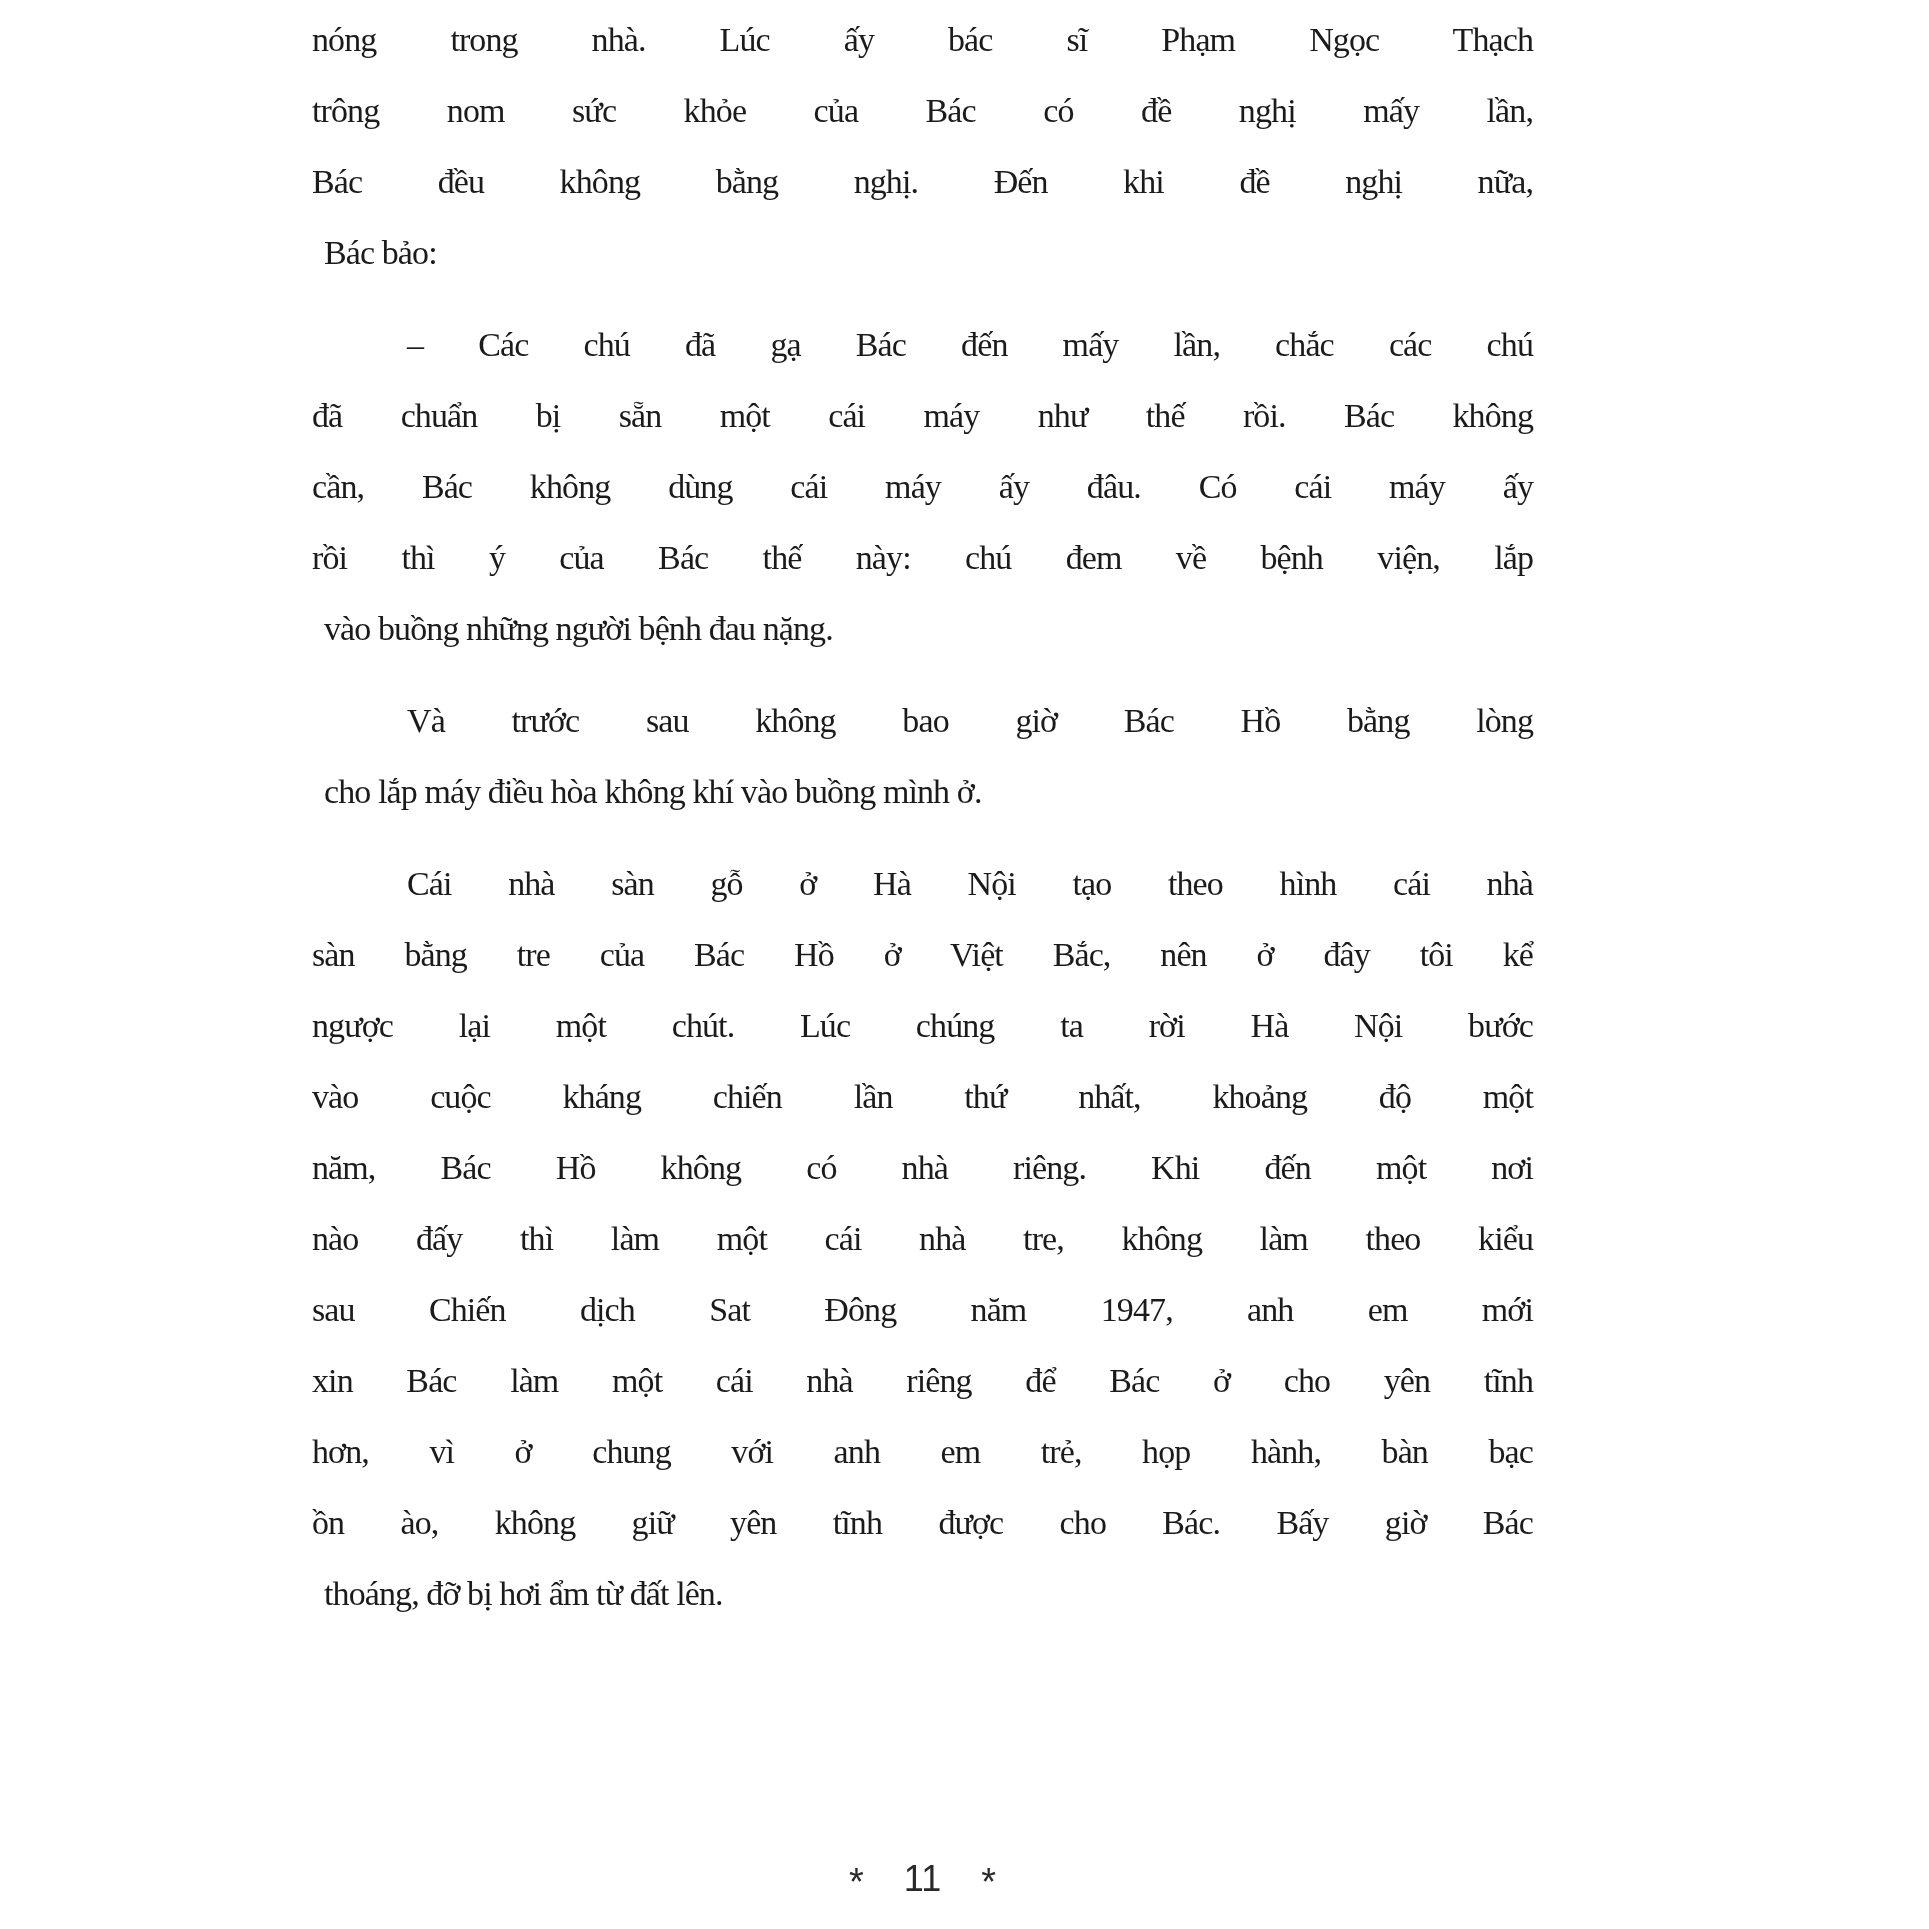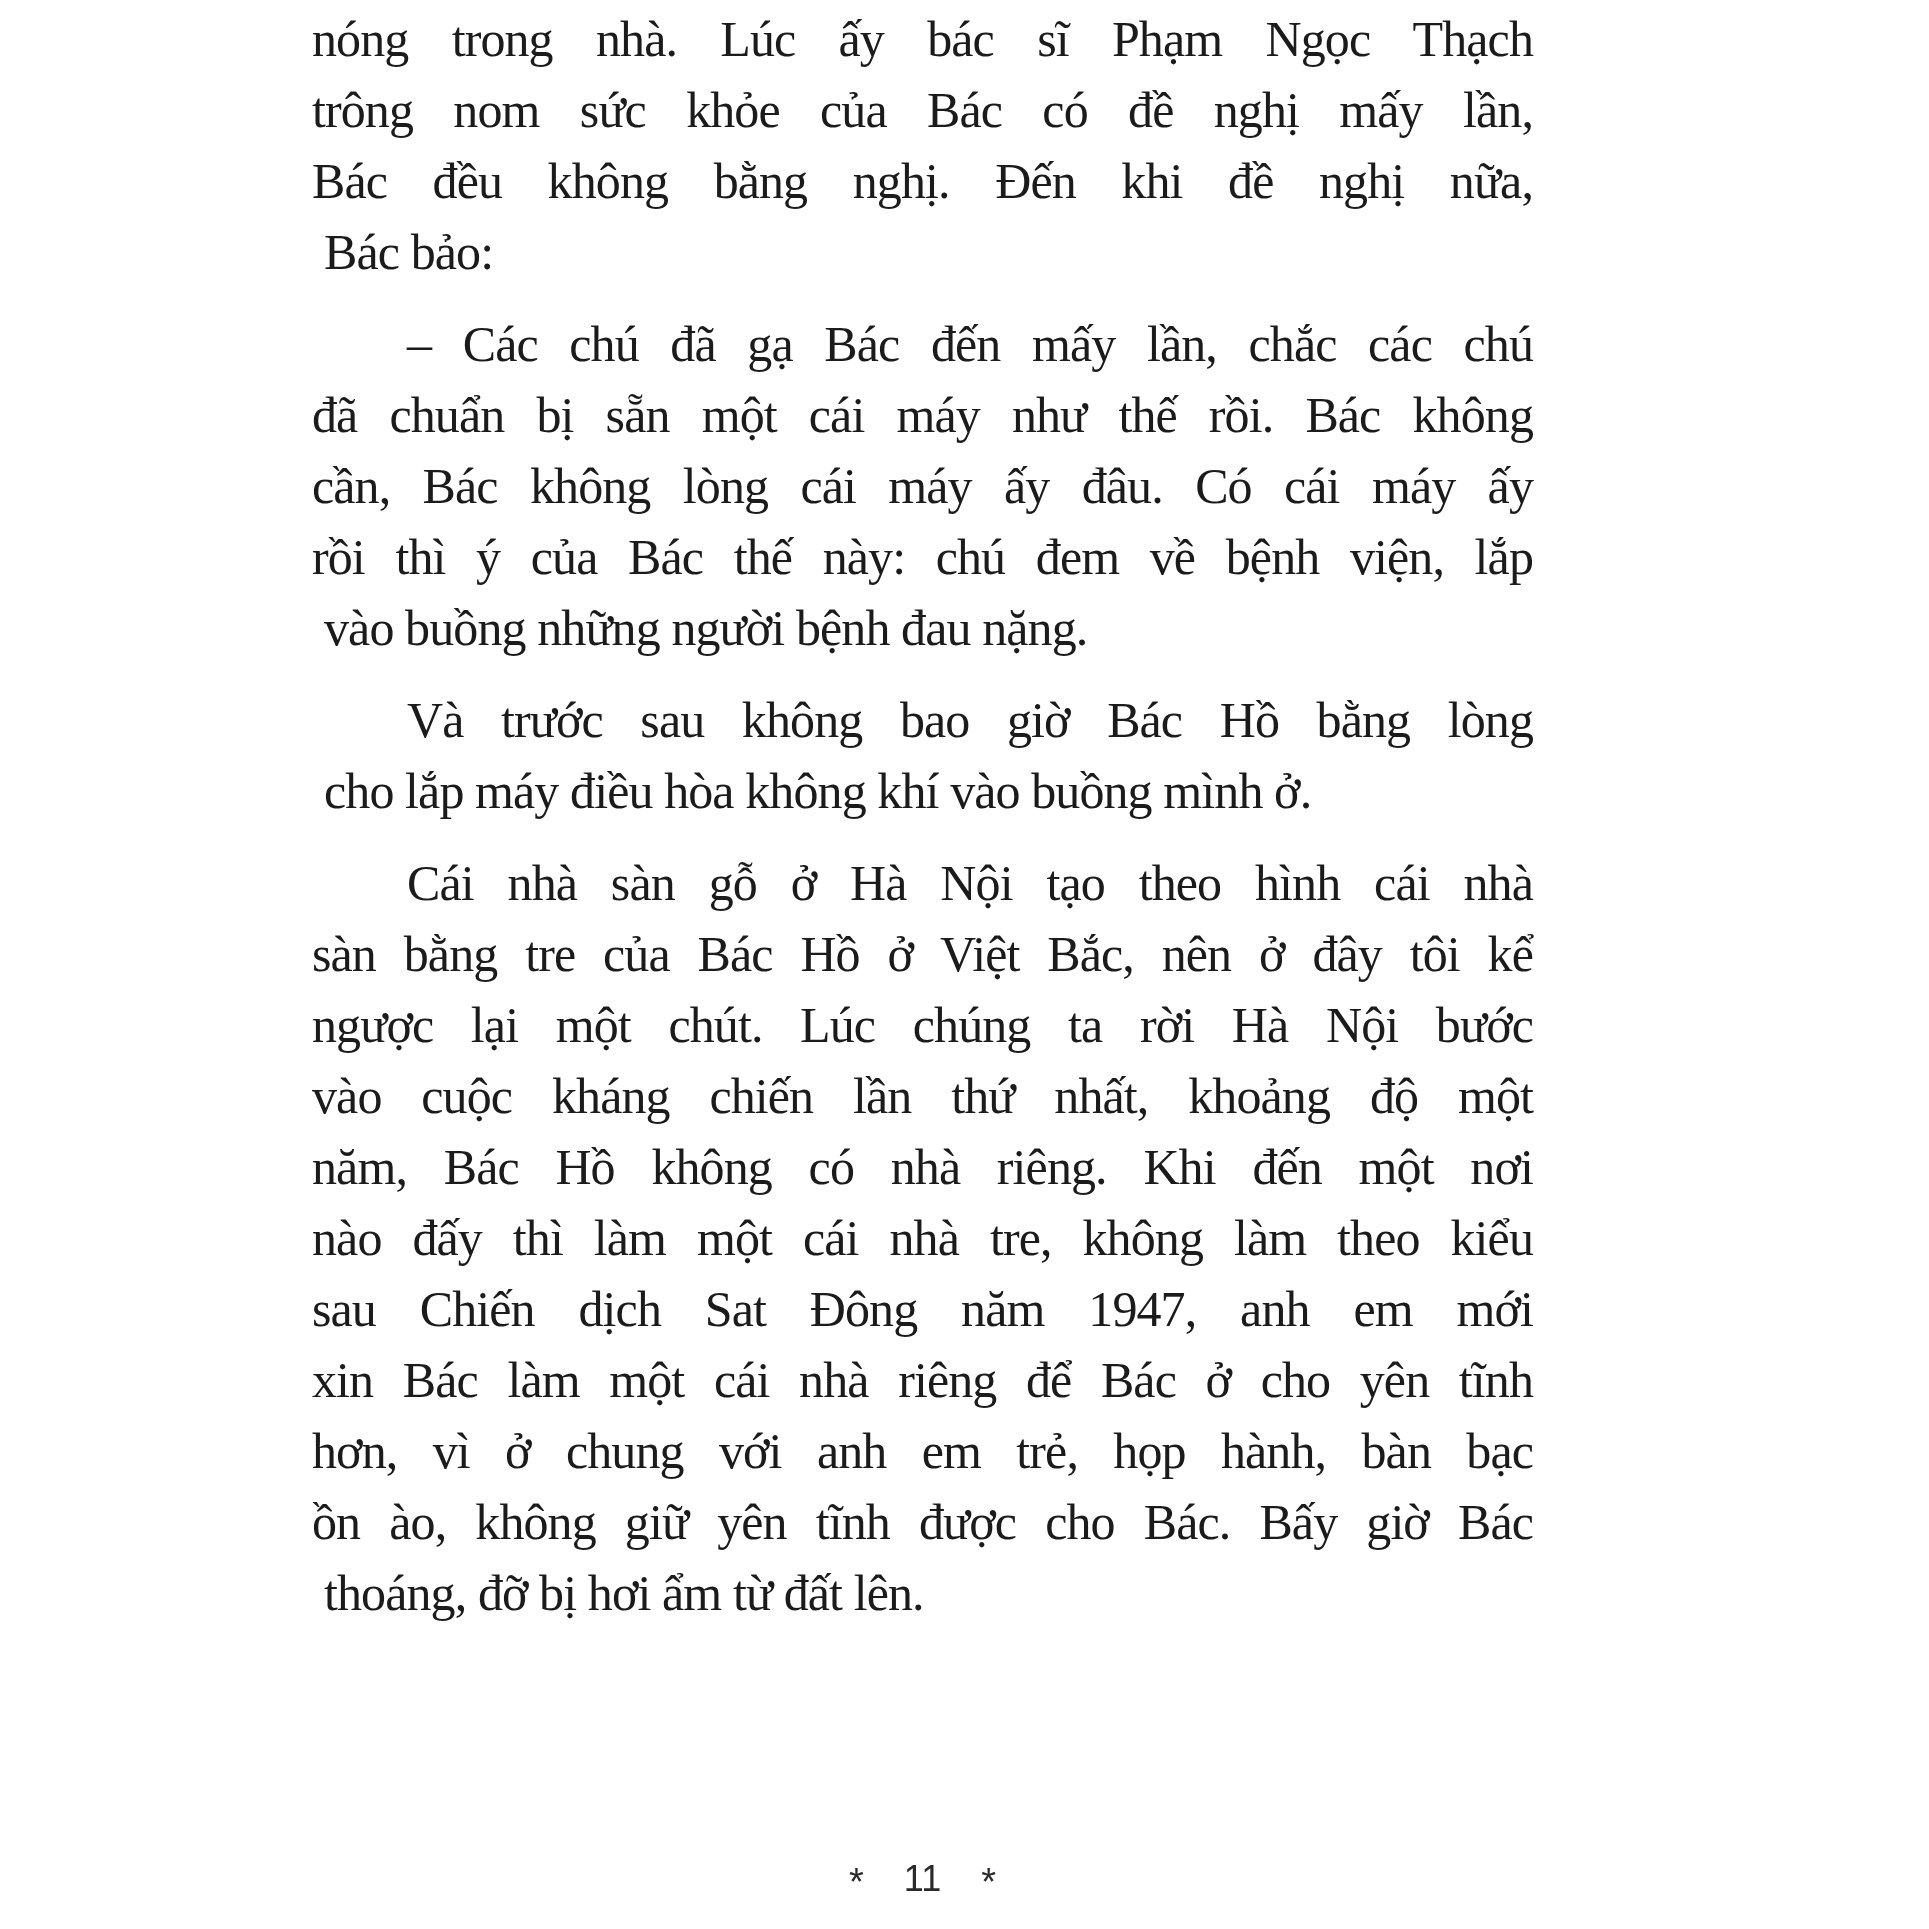--- a/index.html
+++ b/index.html
@@ -29,21 +29,21 @@
   .para {
     margin: 0;
     padding: 0;
   }
   .para + .para {
     margin-top: 21px;
   }
   .line {
     height: 71px;
     line-height: 71px;
-    font-size: 50px;
+    font-size: 34px;
     letter-spacing: -0.9px;
     text-align: justify;
     text-align-last: justify;
     overflow: visible;
   }
   .line.no-just {
     text-align: left;
     text-align-last: left;
     margin-left: 12px;
   }
@@ -79,21 +79,21 @@
     <div class="para">
       <div class="line">nóng trong nhà. Lúc ấy bác sĩ Phạm Ngọc Thạch</div>
       <div class="line">trông nom sức khỏe của Bác có đề nghị mấy lần,</div>
       <div class="line">Bác đều không bằng nghị. Đến khi đề nghị nữa,</div>
       <div class="line no-just">Bác bảo:</div>
     </div>
 
     <div class="para">
       <div class="line indent">– Các chú đã gạ Bác đến mấy lần, chắc các chú</div>
       <div class="line">đã chuẩn bị sẵn một cái máy như thế rồi. Bác không</div>
-      <div class="line">cần, Bác không lòng cái máy ấy đâu. Có cái máy ấy</div>
+      <div class="line">cần, Bác không dùng cái máy ấy đâu. Có cái máy ấy</div>
       <div class="line">rồi thì ý của Bác thế này: chú đem về bệnh viện, lắp</div>
       <div class="line no-just">vào buồng những người bệnh đau nặng.</div>
     </div>
 
     <div class="para">
       <div class="line indent">Và trước sau không bao giờ Bác Hồ bằng lòng</div>
       <div class="line no-just">cho lắp máy điều hòa không khí vào buồng mình ở.</div>
     </div>
 
     <div class="para">

